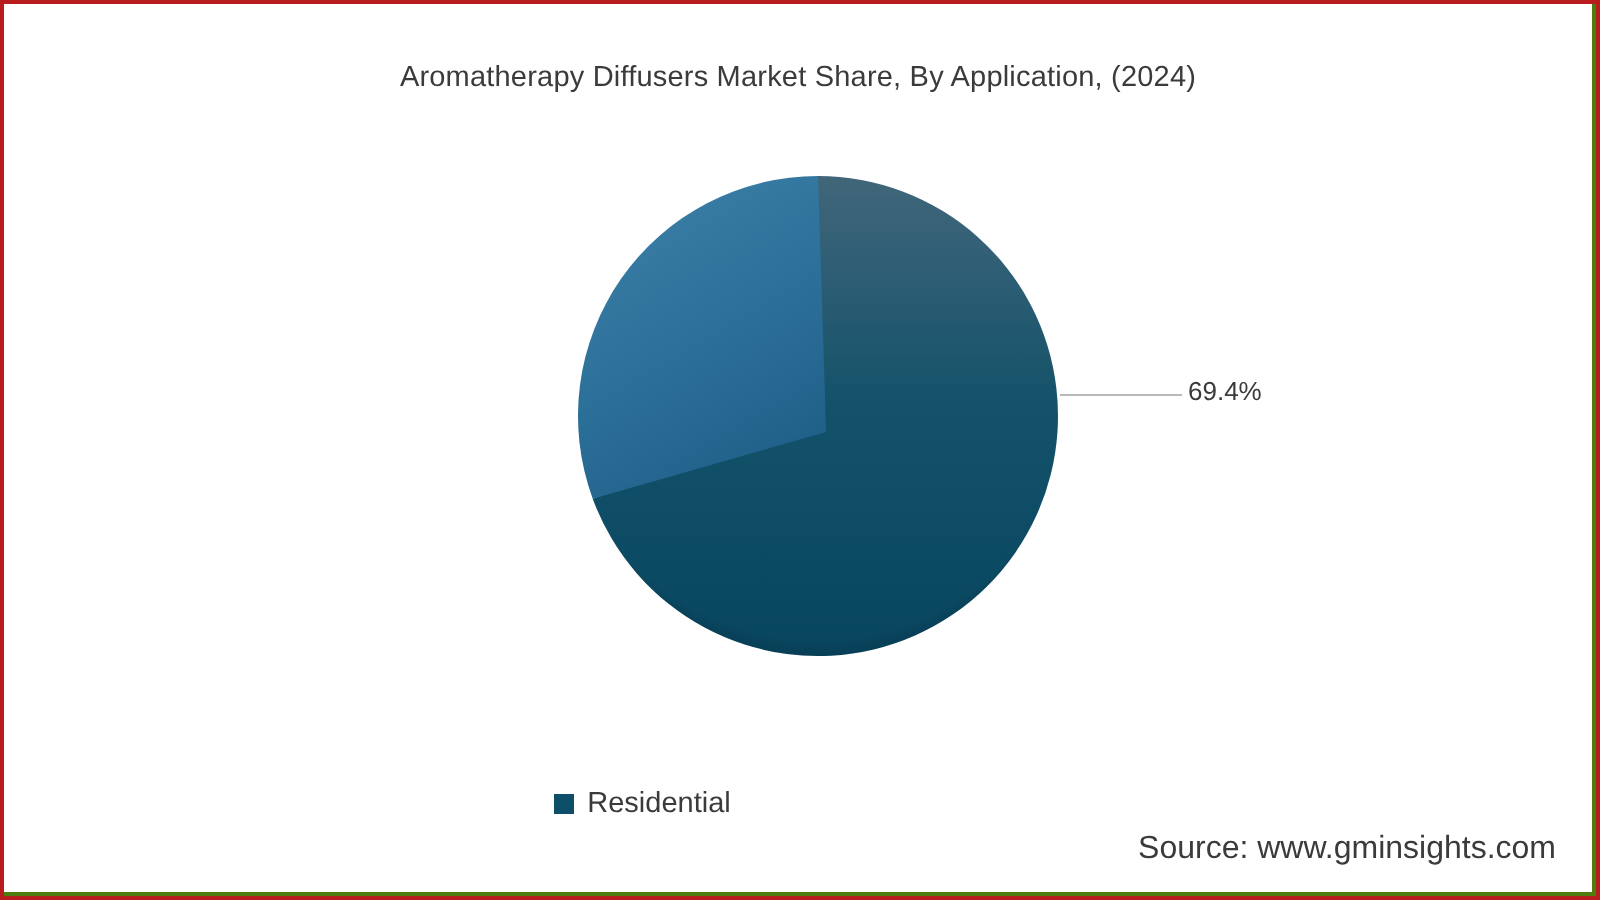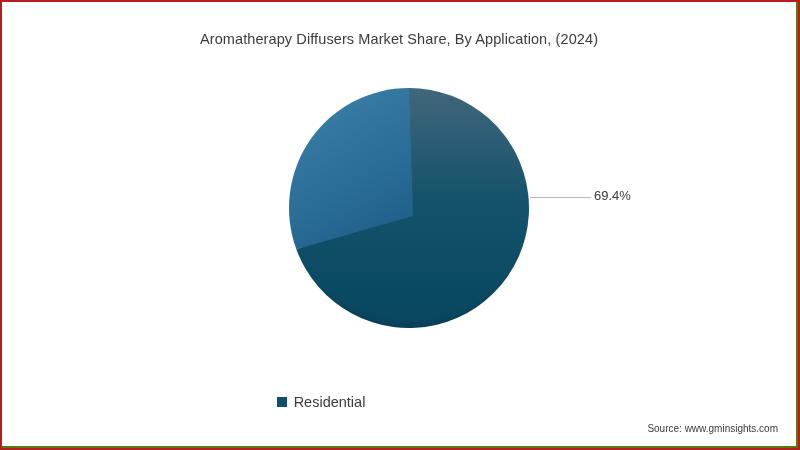--- a/index.html
+++ b/index.html
@@ -108,21 +108,21 @@
     font-size: 14.5px;
     color: #3b3b3b;
     white-space: nowrap;
   }
 
   
   #source-note {
     position: absolute;
     right: 18px;
     bottom: 12px;
-    font-size: 10px;
+    font-size: 16px;
     color: #3b3b3b;
     white-space: nowrap;
   }
 </style>
 </head>
 <body>
 
 <div id="frame">
   <div id="inner">
 

